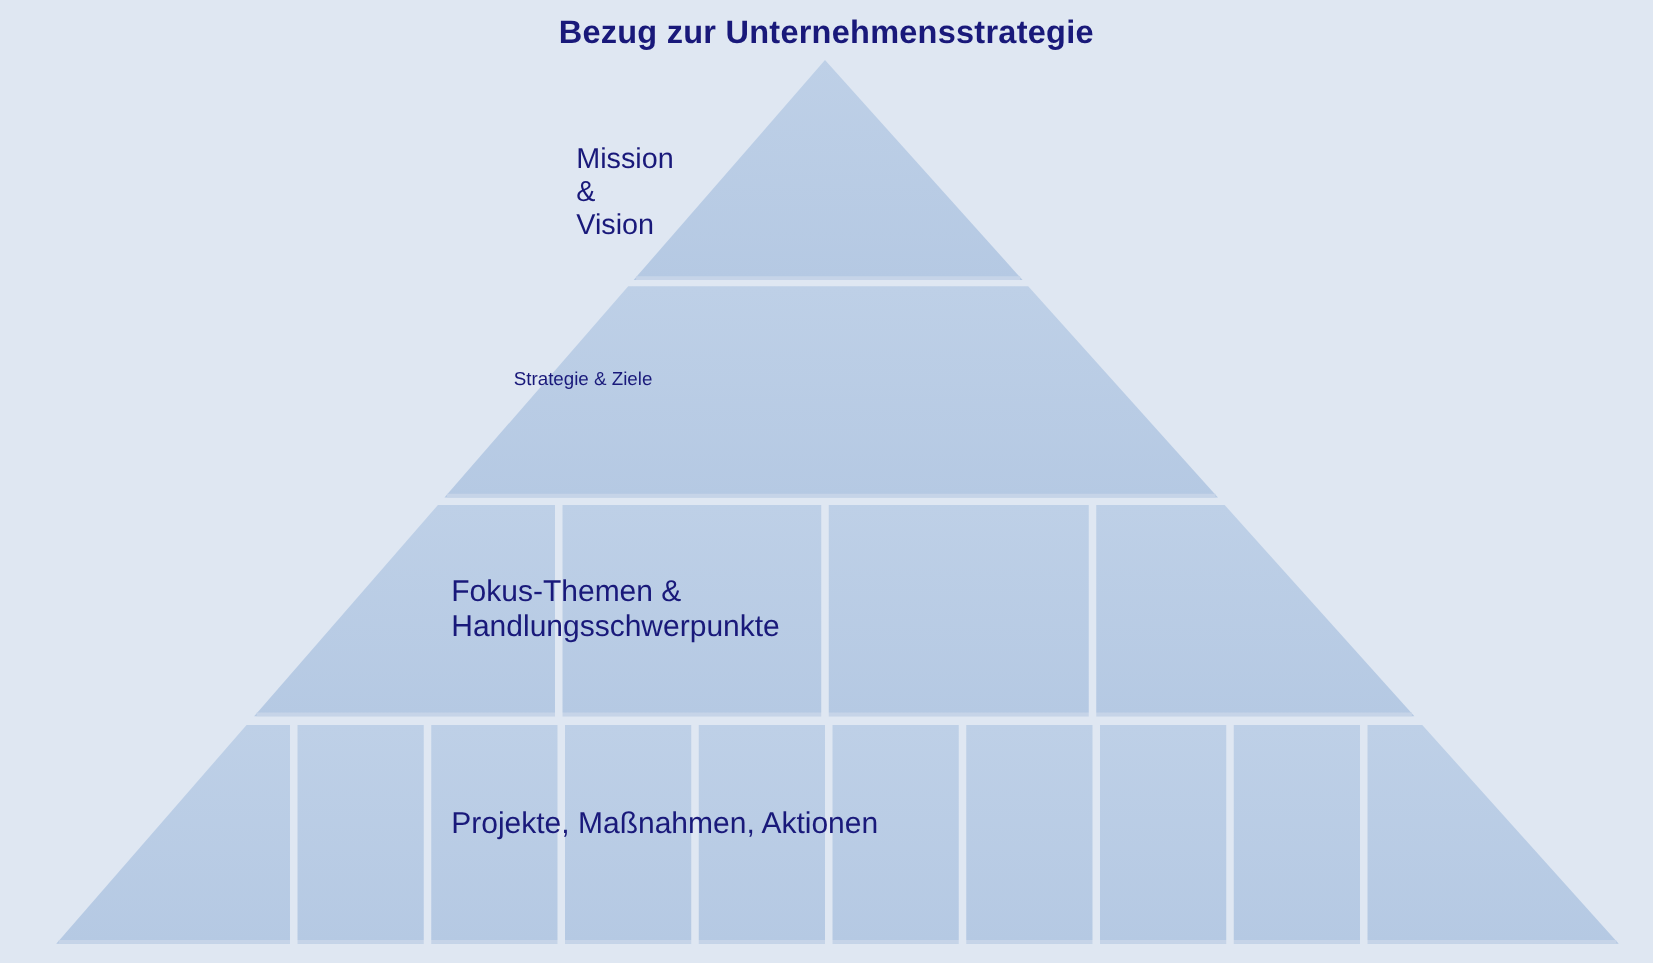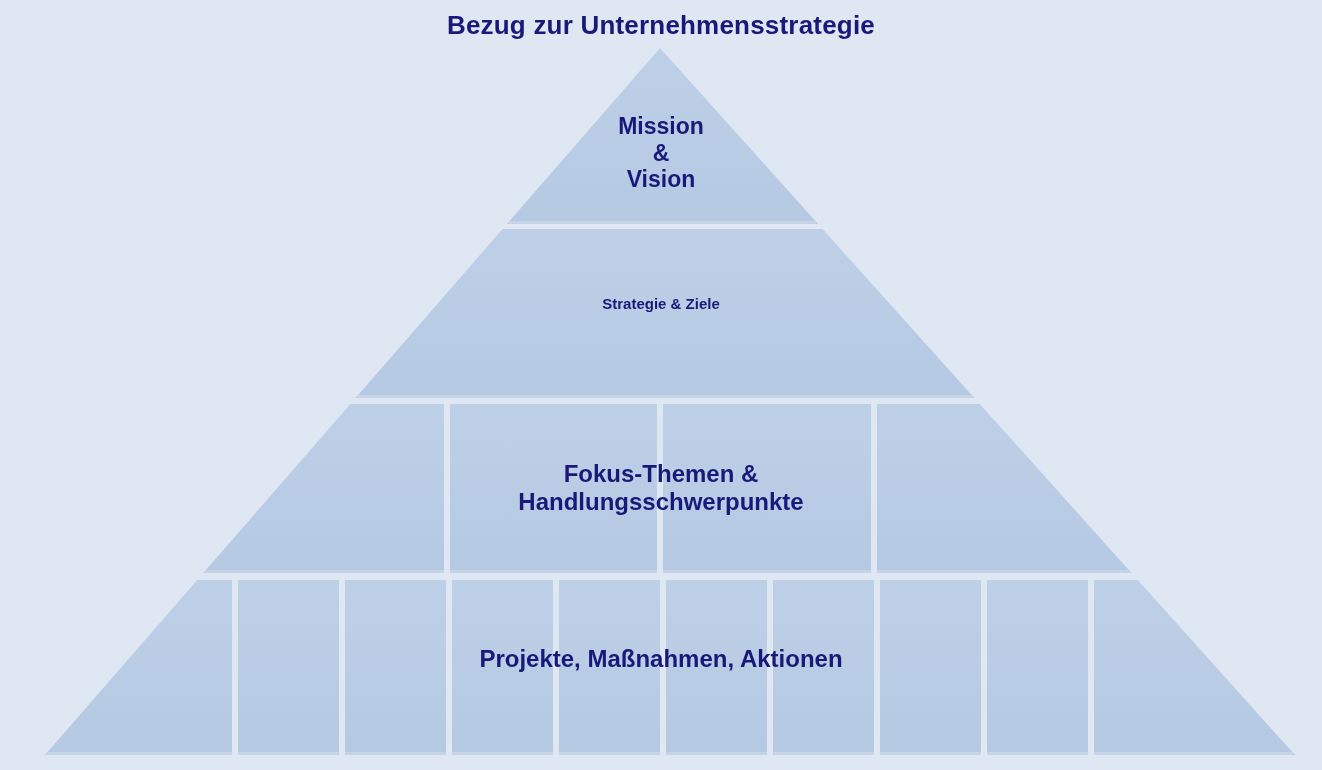--- a/index.html
+++ b/index.html
@@ -37,22 +37,22 @@
     text-align: center;
     font-size: 26px;
     font-weight: bold;
     color: #19197a;
     letter-spacing: 0.2px;
     z-index: 5;
     white-space: nowrap;
   }
   .tier-label {
     position: absolute;
-    text-align: center;
-    font-weight: bold;
+    text-align: left;
+    font-weight: normal;
     color: #19197a;
     z-index: 4;
     line-height: 1.16;
     white-space: pre-line;
     pointer-events: none;
   }
   #tier-label-0 {
     left: 461px;
     top: 113px;
     width: 400px;

